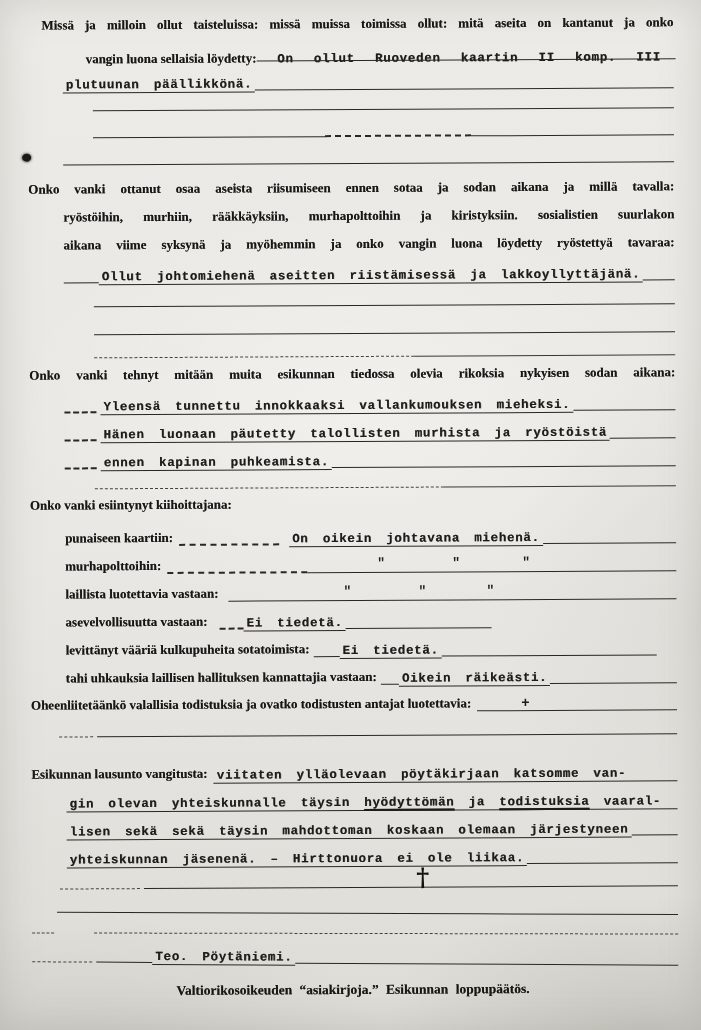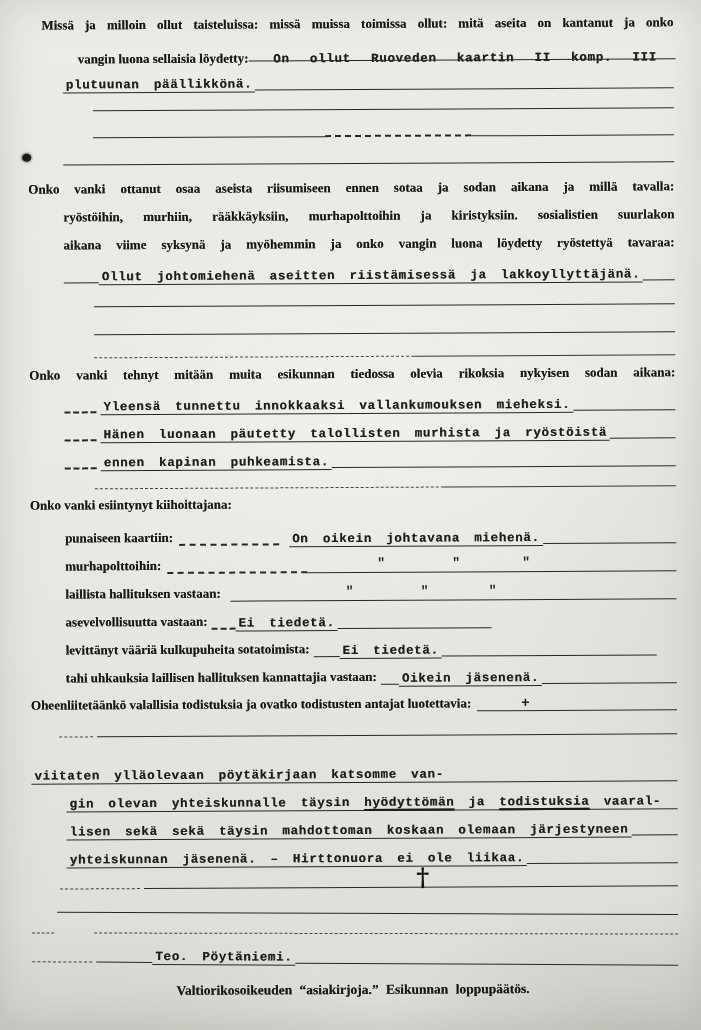--- a/index.html
+++ b/index.html
@@ -54,21 +54,21 @@
 </style>
 </head>
 <body>
 
 <div class="paper">
   <div class="sheet">
 
     <div class="row serif just" style="top:16px;left:44px;width:632px;">Missä ja milloin ollut taisteluissa: missä muissa toimissa ollut: mitä aseita on kantanut ja onko</div>
 
     <div class="row" style="top:42px;left:80px;right:25px;height:24px;">
-      <span class="serif nw" style="margin-right:8px;">vangin luona sellaisia löydetty:</span>
+      <span class="serif nw" style="margin-right:8px;margin-left:8px;">vangin luona sellaisia löydetty:</span>
       <span class="typed struck" style="word-spacing:12px;">On ollut Ruoveden kaartin II komp. III</span>
     </div>
 
     <div class="row" style="top:66px;left:65px;right:25px;height:24px;">
       <span class="typed rule onln">plutuunan päällikkönä.</span>
       <span class="fill rule"></span>
     </div>
 
     <div class="row" style="top:92px;left:95px;right:25px;height:18px;">
       <span class="fill rule"></span>
@@ -139,62 +139,63 @@
       <span class="serif nw" style="margin-right:6px;">murhapolttoihin:</span>
       <span class="dash" style="width:140px;"></span>
       <span class="fill rule" style="position:relative;">
         <span class="ditto" style="left:70px;">"</span>
         <span class="ditto" style="left:145px;">"</span>
         <span class="ditto" style="left:215px;">"</span>
       </span>
     </div>
 
     <div class="row" style="top:577px;left:65px;right:25px;height:24px;">
-      <span class="serif nw" style="margin-right:10px;">laillista hallituksen vastaan:</span>
+      <span class="serif nw" style="margin-right:10px;">laillista luotettavia vastaan:</span>
       <span class="fill rule" style="position:relative;">
         <span class="ditto" style="left:115px;">"</span>
         <span class="ditto" style="left:190px;">"</span>
         <span class="ditto" style="left:258px;">"</span>
       </span>
     </div>
 
     <div class="row" style="top:605px;left:65px;right:210px;height:24px;">
-      <span class="serif nw" style="margin-right:4px;">asevelvollisuutta vastaan:</span>
+      <span class="serif nw" style="margin-right:12px;">asevelvollisuutta vastaan:</span>
       <span class="dash" style="width:24px;"></span>
       <span class="typed rule onln">Ei tiedetä.</span>
       <span class="fill rule"></span>
     </div>
 
     <div class="row" style="top:633px;left:65px;right:45px;height:24px;">
       <span class="serif nw" style="margin-right:4px;">levittänyt vääriä kulkupuheita sotatoimista:</span>
       <span class="rule" style="width:26px;"></span>
       <span class="typed rule onln">Ei tiedetä.</span>
       <span class="fill rule"></span>
     </div>
 
     <div class="row" style="top:661px;left:65px;right:25px;height:24px;">
       <span class="serif nw" style="margin-right:4px;">tahi uhkauksia laillisen hallituksen kannattajia vastaan:</span>
       <span class="rule" style="width:18px;"></span>
-      <span class="typed rule onln">Oikein jäsenenä.</span>
+      <span class="typed rule onln">Oikein räikeästi.</span>
       <span class="fill rule"></span>
     </div>
 
     <div class="row" style="top:688px;left:30px;right:25px;height:24px;">
       <span class="serif nw" style="margin-right:6px;">Oheenliitetäänkö valallisia todistuksia ja ovatko todistusten antajat luotettavia:</span>
       <span class="fill rule" style="position:relative;">
         <span class="plus">+</span>
       </span>
     </div>
 
     <div class="row" style="top:718px;left:58px;right:25px;height:18px;">
       <span class="dash-thin" style="width:34px;margin-right:4px;"></span>
       <span class="fill rule"></span>
     </div>
 
     <div class="row" style="top:755px;left:30px;right:25px;height:26px;">
+      <span class="serif nw" style="margin-right:6px;">Esikunnan lausunto vangitusta:</span>
       <span class="typed rule onln" style="flex:1;">viitaten ylläolevaan pöytäkirjaan katsomme van-</span>
     </div>
 
     <div class="row" style="top:783px;left:65px;right:25px;height:26px;">
       <span class="typed rule onln" style="flex:1;">
         <span>gin olevan yhteiskunnalle täysin</span>
         <span class="uword">hyödyttömän</span>
         <span>ja</span>
         <span class="uword">todistuksia</span>
         <span>vaaral-</span>

